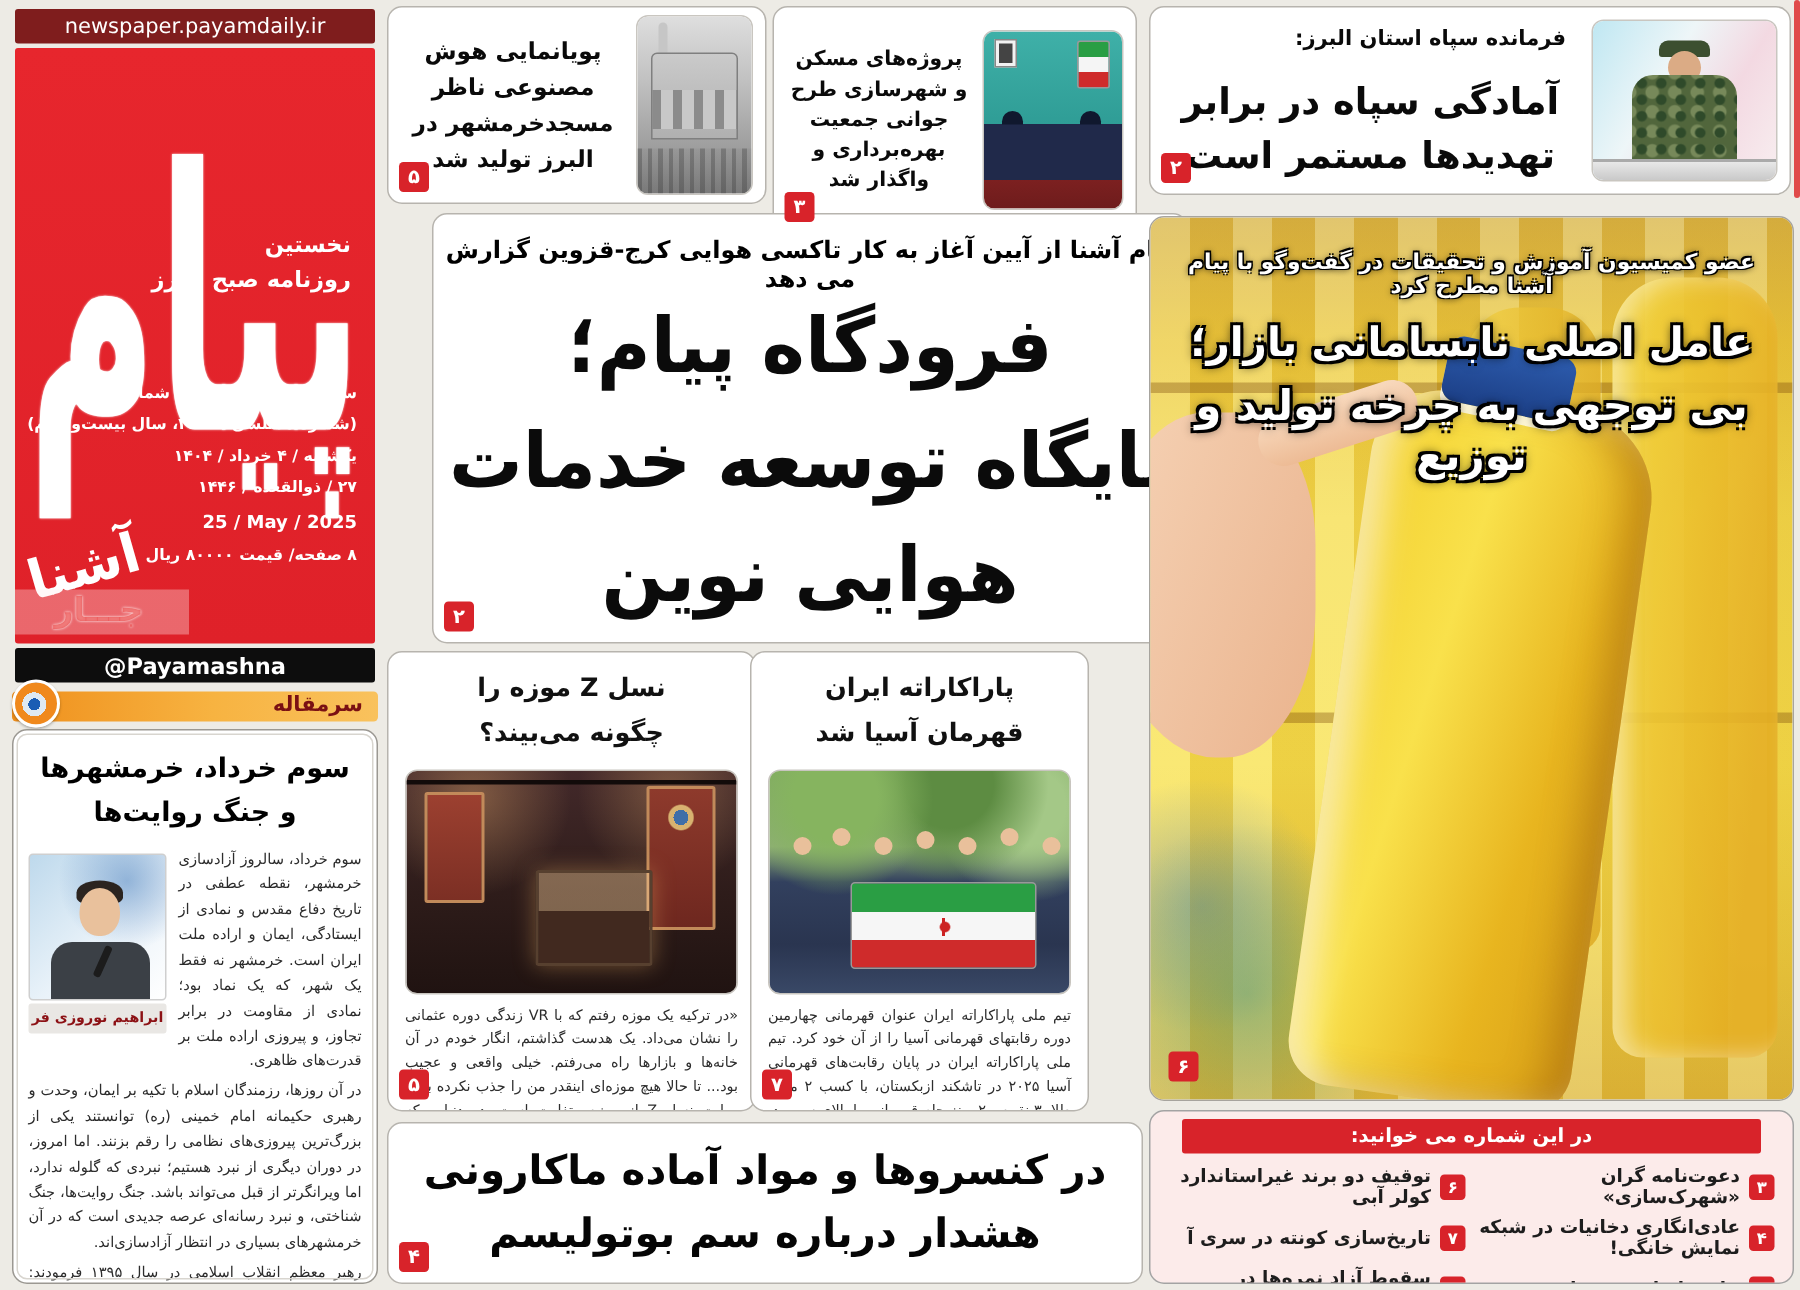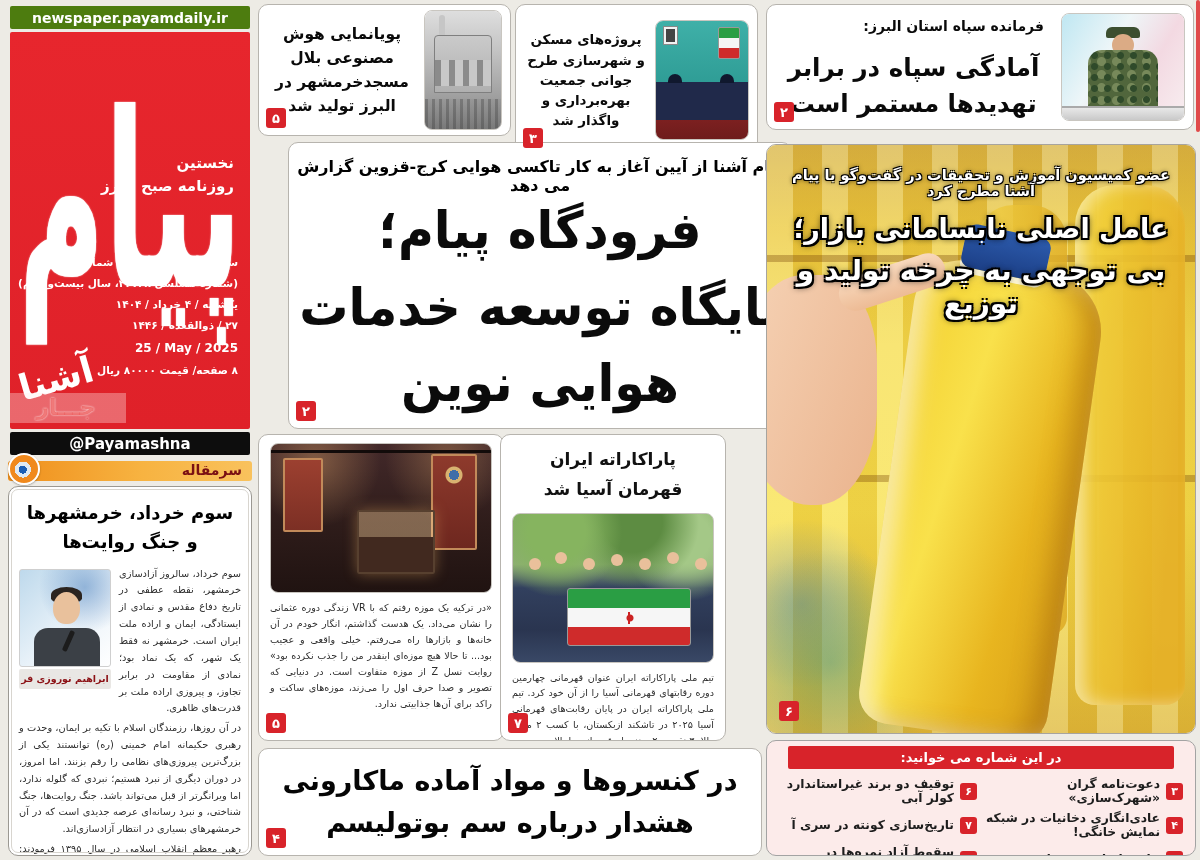--- a/index.html
+++ b/index.html
@@ -27,23 +27,23 @@
     color:#fff;
     font-weight:bold;
     font-size:13px;
     display:flex; align-items:center; justify-content:center;
     border-radius:3px;
     z-index:5;
   }
   
   #url-bar {
     left:10px; top:6px; width:240px; height:23px;
-    background:#4d7c0f; color:#fff;
+    background:#7f1d1d; color:#fff;
     display:flex; align-items:center; justify-content:center;
-    font-weight:bold; font-size:14px;
+    font-weight:normal; font-size:14px;
     border-radius:2px;
   }
   #red-panel {
     left:10px; top:32px; width:240px; height:397px;
     background:linear-gradient(180deg,#e7262d 0%, #df2129 100%);
     border-radius:2px;
     overflow:hidden;
   }
   #logo-main {
     position:absolute; top:-8px; left:0; right:0;
@@ -403,21 +403,21 @@
   </div>
 </div>
 
 <div id="box-bilal" class="box top-box">
   <div class="photo">
     <div id="mosque-photo">
         <span class="minaret"></span>
         <span class="building"></span>
       </div>
   </div>
-  <div class="txt">پویانمایی هوش مصنوعی بلال مسجدخرمشهر در البرز تولید شد</div>
+  <div class="txt">پویانمایی هوش مصنوعی ناظر مسجدخرمشهر در البرز تولید شد</div>
   <span class="badge">۵</span>
 </div>
 
 <div id="box-housing" class="box top-box">
   <div class="photo">
     <div id="meeting-photo">
       <span class="portrait"></span>
         <span class="flag"></span>
       <span class="person p1"></span>
         <span class="person p2"></span>
@@ -468,20 +468,24 @@
   </div>
   <div id="market-overlay">
     <div id="market-kicker">عضو کمیسیون آموزش و تحقیقات در گفت‌وگو با پیام آشنا مطرح کرد</div>
     <div id="market-l1" class="market-line">عامل اصلی نابسامانی بازار؛</div>
     <div id="market-l2" class="market-line">بی توجهی به چرخه تولید و توزیع</div>
   </div>
   <span class="badge" style="left:12px;bottom:12px">۶</span>
 </div>
 
 <div id="box-museum" class="box">
+  <div class="feat-title">
+    <div>نسل Z موزه را</div>
+    <div>چگونه می‌بیند؟</div>
+  </div>
   <div class="feat-photo">
     <div id="museum-photo" style="position:absolute;inset:0">
       <span class="track"></span>
         <span class="rug1"></span>
         <span class="rug2"></span>
         <span class="case"></span>
     </div>
   </div>
   <div class="feat-body">«در ترکیه یک موزه رفتم که با VR زندگی دوره عثمانی را نشان می‌داد. یک هدست گذاشتم، انگار خودم در آن خانه‌ها و بازارها راه می‌رفتم. خیلی واقعی و عجیب بود... تا حالا هیچ موزه‌ای اینقدر من را جذب نکرده بود» روایت نسل Z از موزه متفاوت است. در دنیایی که تصویر و صدا حرف اول را می‌زند، موزه‌های ساکت و راکد برای آن‌ها جذابیتی ندارد.</div>
   <span class="badge">۵</span>

